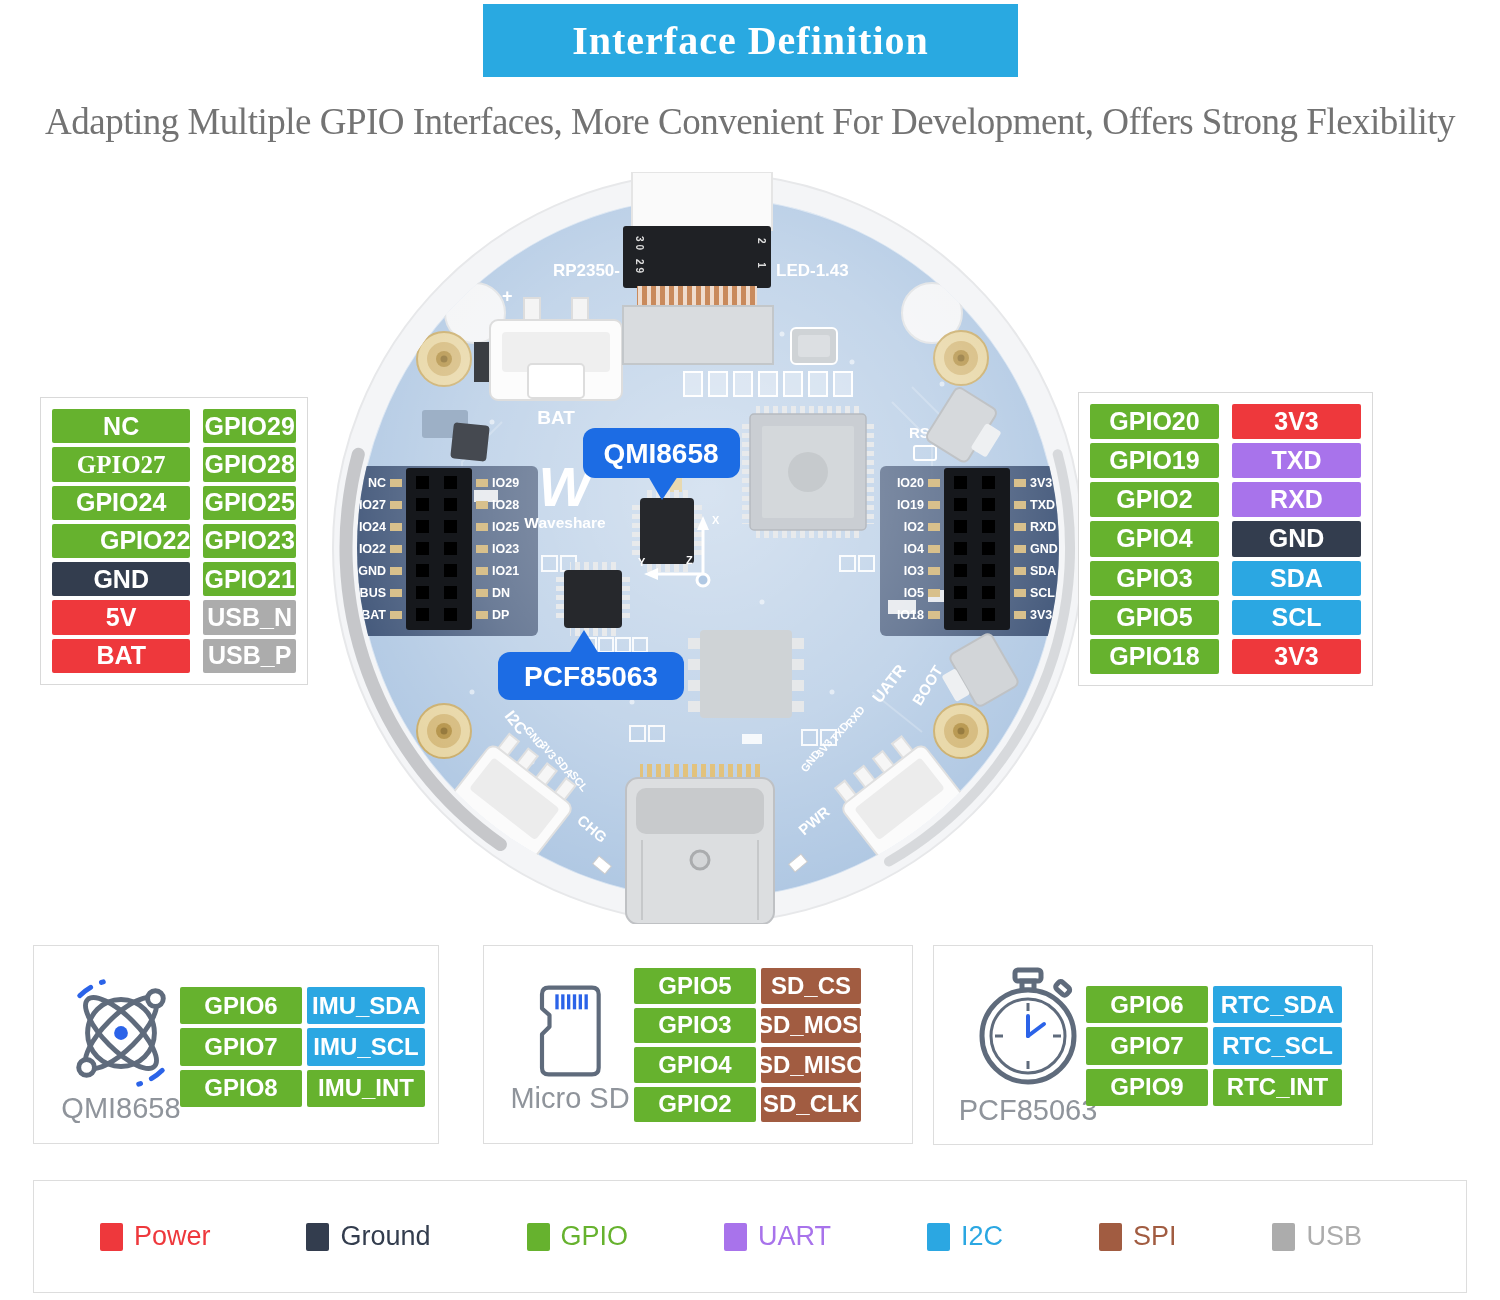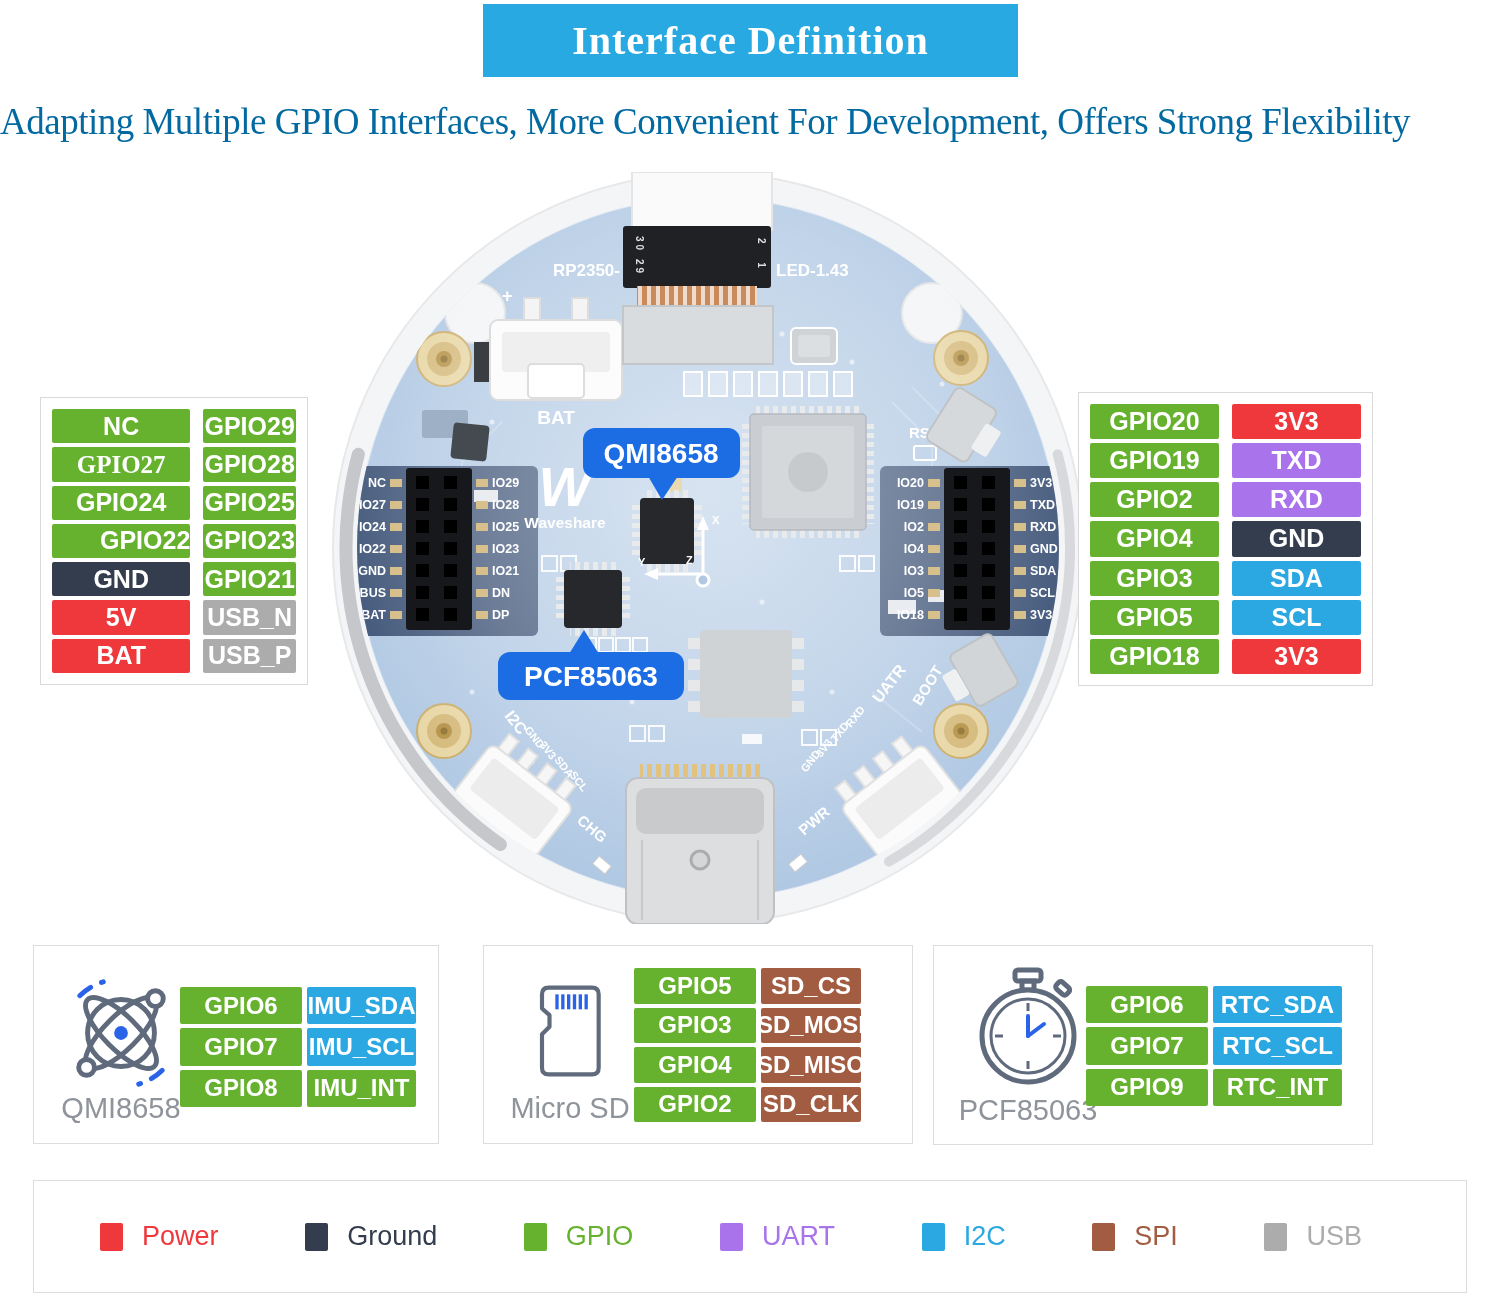--- a/index.html
+++ b/index.html
@@ -5,22 +5,22 @@
   html,body{margin:0;padding:0;background:#fff;}
   body{width:1500px;height:1300px;position:relative;overflow:hidden;
        font-family:"Liberation Sans",sans-serif;}
   .abs{position:absolute;}
 
   
   .banner{left:483px;top:4px;width:535px;height:73px;background:var(--c-banner);
           display:flex;align-items:center;justify-content:center;}
   .banner h1{margin:0;color:#fff;font-family:"Liberation Serif",serif;
              font-size:40px;font-weight:bold;letter-spacing:1px;}
-  .subtitle{left:0;top:100px;width:1500px;
-            font-family:"Liberation Serif",serif;font-size:37px;color:#0369a1;
+  .subtitle{left:0;top:100px;width:1500px;text-align:center;
+            font-family:"Liberation Serif",serif;font-size:37px;color:#737373;
             letter-spacing:-0.5px;white-space:nowrap;}
 
   
   .pin-box{background:#fff;border:1px solid #d9d9d9;box-sizing:border-box;
            padding:11px;display:flex;gap:13px;}
   .pin-box .col{flex:1;display:flex;flex-direction:column;gap:4px;}
   .chip{flex:1;display:flex;align-items:center;justify-content:center;
         color:#fff;font-size:25px;font-weight:bold;border-radius:2px;
         min-height:0;line-height:1;}
   .tbl-left{left:40px;top:397px;width:268px;height:288px;}
@@ -37,21 +37,21 @@
   .m1{left:33px;top:945px;width:406px;height:199px;}
   .m2{left:483px;top:945px;width:430px;height:199px;}
   .m3{left:933px;top:945px;width:440px;height:200px;}
 
   
   .legend{left:33px;top:1180px;width:1434px;height:113px;border:1px solid #ddd;
           box-sizing:border-box;display:flex;align-items:center;
           justify-content:space-between;padding:0 104px 0 66px;background:#fff;}
   .legend-item{display:flex;align-items:center;gap:11px;}
   .legend-item .swatch{width:23px;height:28px;border-radius:2px;display:inline-block;}
-  .legend-item .legend-label{font-size:27px;font-weight:500;margin-left:8px;}
+  .legend-item .legend-label{font-size:27px;font-weight:500;}
 
   
   svg text{font-family:"Liberation Sans",sans-serif;}
   .silk{fill:#ffffff;font-weight:bold;}
 </style>
 </head>
 <body>
 
 <div class="abs banner">
   <h1>Interface Definition</h1>
@@ -518,21 +518,21 @@
       <circle cx="60" cy="60" r="7" fill="#2b63e8"></circle>
     </svg>
   </div>
   <div class="caption" style="left:8px;top:146px;width:158px;">QMI8658</div>
   <div class="pins" style="left:146px;top:41px;width:252px;height:120px;">
     <div class="col" style="width:122px;">
         <div class="chip" style="background: var(--c-gpio);">GPIO6</div>
         <div class="chip" style="background: var(--c-gpio);">GPIO7</div>
         <div class="chip" style="background: var(--c-gpio);">GPIO8</div>
       </div>
-    <div class="col" style="width:109px;">
+    <div class="col" style="width:118px;">
         <div class="chip" style="background: var(--c-i2c);">IMU_SDA</div>
         <div class="chip" style="background: var(--c-i2c);">IMU_SCL</div>
         <div class="chip" style="background: var(--c-gpio);">IMU_INT</div>
       </div>
   </div>
 </div>
 
 <div class="abs module m2">
   <div class="icon-wrap" style="left:38px;top:26px;">
     <svg width="100" height="118" viewBox="0 0 120 120" fill="none">
@@ -540,21 +540,21 @@
       <g stroke="#2b63e8" stroke-width="4">
         <line x1="42" y1="16" x2="42" y2="34"></line>
           <line x1="49" y1="16" x2="49" y2="34"></line>
         <line x1="56" y1="16" x2="56" y2="34"></line>
           <line x1="63" y1="16" x2="63" y2="34"></line>
         <line x1="70" y1="16" x2="70" y2="34"></line>
           <line x1="77" y1="16" x2="77" y2="34"></line>
       </g>
     </svg>
   </div>
-  <div class="caption" style="left:2px;top:146px;width:168px;">Micro SD</div>
+  <div class="caption" style="left:2px;top:136px;width:168px;">Micro SD</div>
   <div class="pins" style="left:150px;top:22px;width:252px;height:154px;">
     <div class="col" style="width:122px;">
         <div class="chip" style="background: var(--c-gpio);">GPIO5</div>
         <div class="chip" style="background: var(--c-gpio);">GPIO3</div>
         <div class="chip" style="background: var(--c-gpio);">GPIO4</div>
         <div class="chip" style="background: var(--c-gpio);">GPIO2</div>
       </div>
     <div class="col" style="width:100px;">
         <div class="chip" style="background: var(--c-spi);">SD_CS</div>
         <div class="chip" style="background: var(--c-spi); text-align: right;">SD_MOSI</div>

